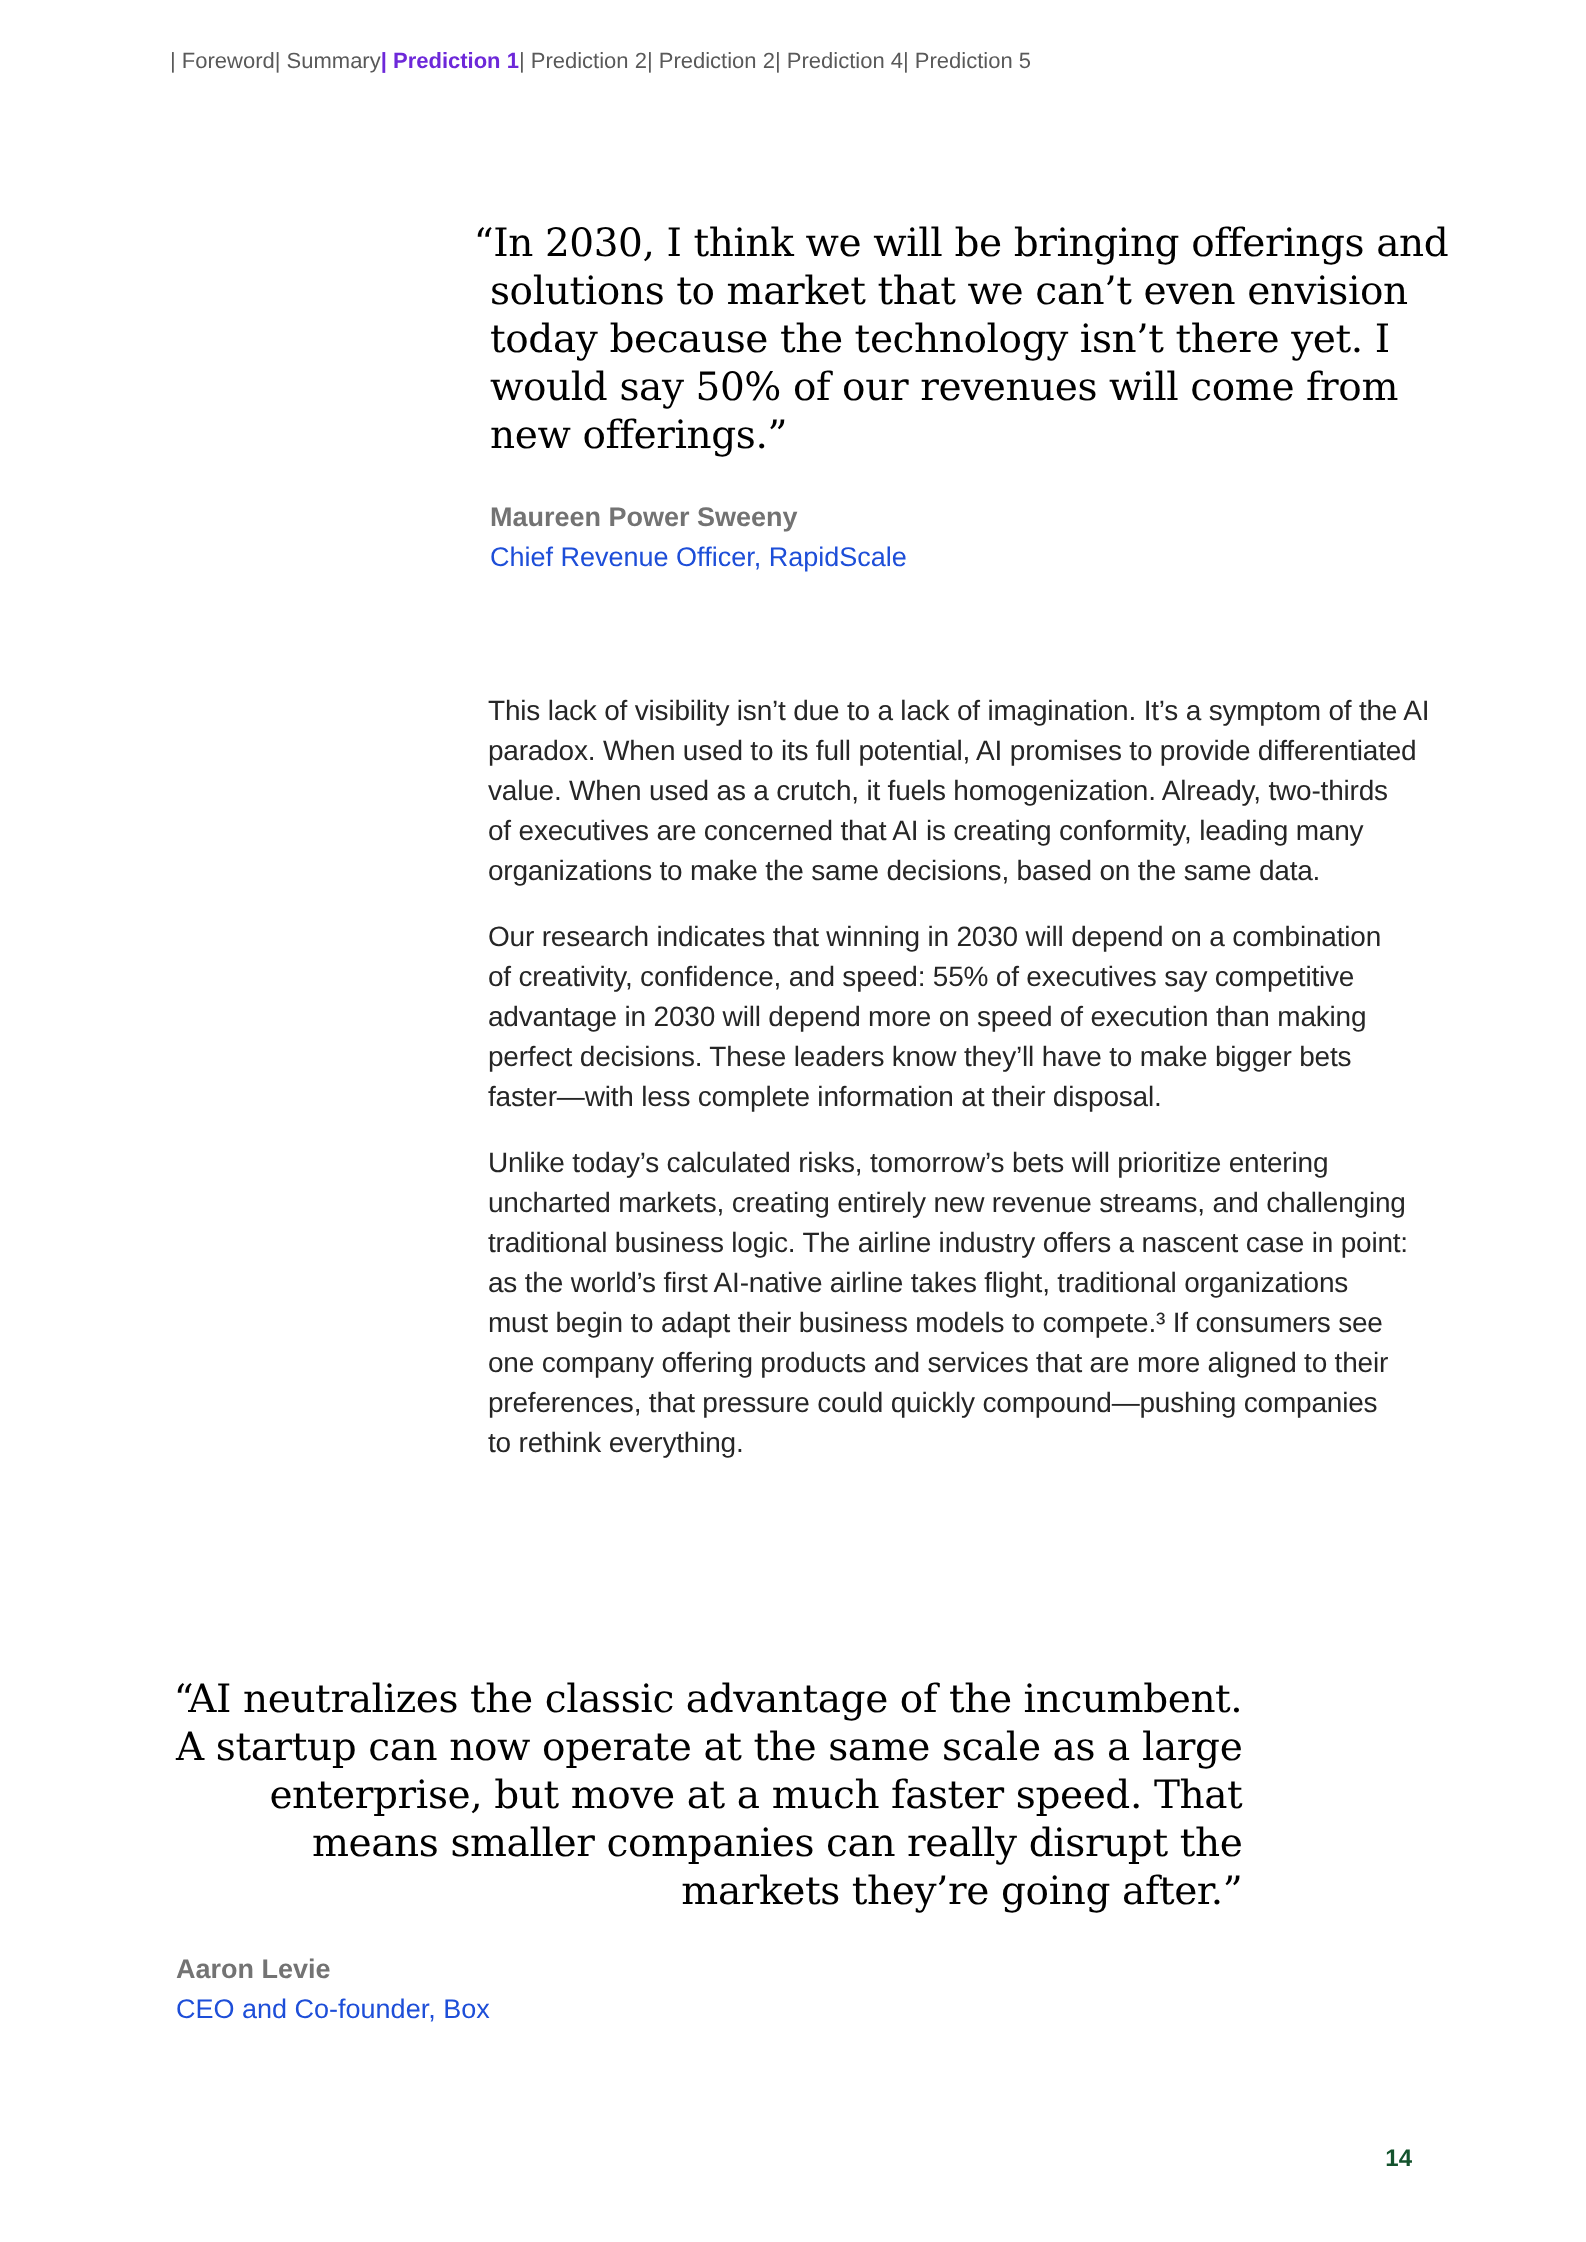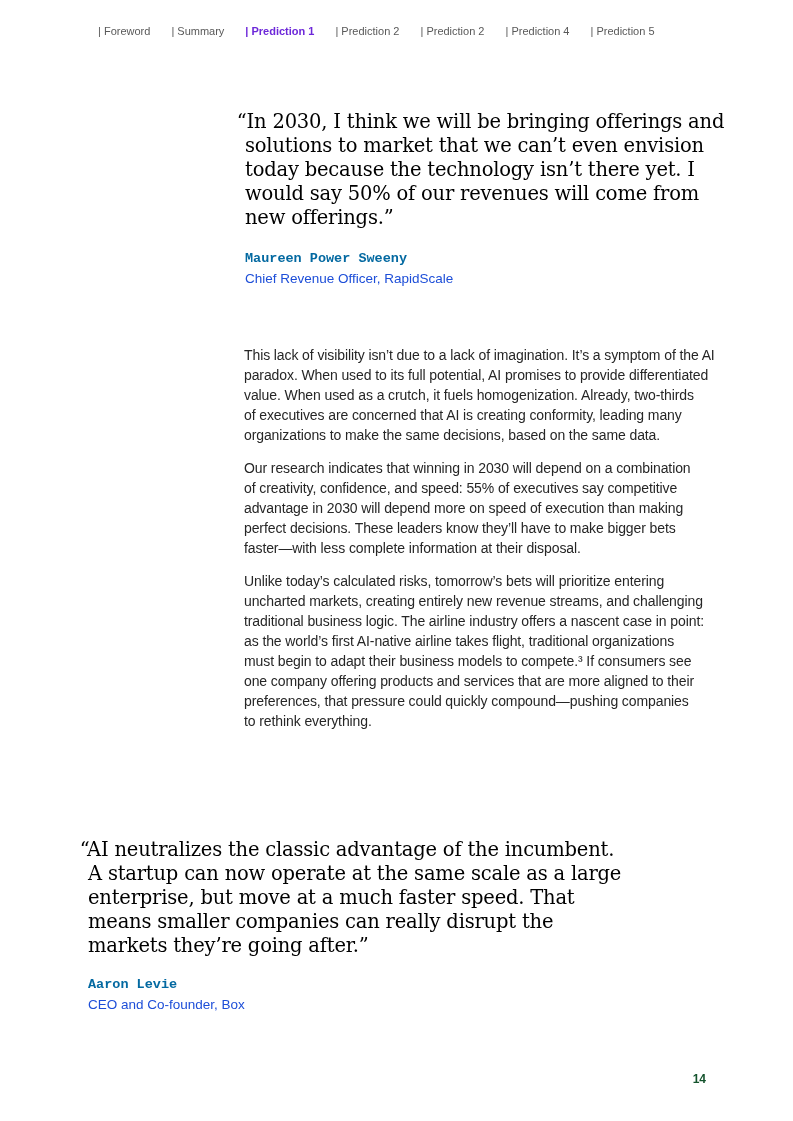--- a/index.html
+++ b/index.html
@@ -11,23 +11,22 @@
     background: #ffffff;
     margin: 0 auto;
     overflow: hidden;
     font-family: "Liberation Sans", sans-serif;
   }
 
   
   .nav {
     position: absolute;
     top: 25px;
-    left: 98px;
+    left: 85px;
     display: flex;
-    gap: 21px;
     font-size: 11px;
     color: #595959;
     white-space: nowrap;
   }
   .nav-item { cursor: pointer; }
   .nav-item.active {
     color: #6d28d9;
     font-weight: bold;
   }
 
@@ -36,31 +35,30 @@
     position: absolute;
     font-family: "DejaVu Serif", serif;
     font-size: 19.5px;
     line-height: 24px;
     letter-spacing: -0.2px;
     color: #000000;
     white-space: pre;
     text-indent: -0.42em;
   }
   .quote1-text { top: 110px; left: 245px; }
-  .quote2-text { top: 838px; left: 88px; }
+  .quote2-text { top: 838px; left: 88px; text-align: right; }
 
   .attribution { position: absolute; white-space: nowrap; }
   .attr1 { top: 249px; left: 245px; }
   .attr2 { top: 975px; left: 88px; }
   .attr-name {
     font-size: 13.5px;
     font-weight: bold;
-    color: #0369a1;
+    color: #737373;
     line-height: 20px;
-    font-family: Liberation Mono, monospace;
   }
   .attr-role {
     font-size: 13.5px;
     color: #1d4ed8;
     line-height: 20px;
   }
 
   
   .body-copy {
     position: absolute;

